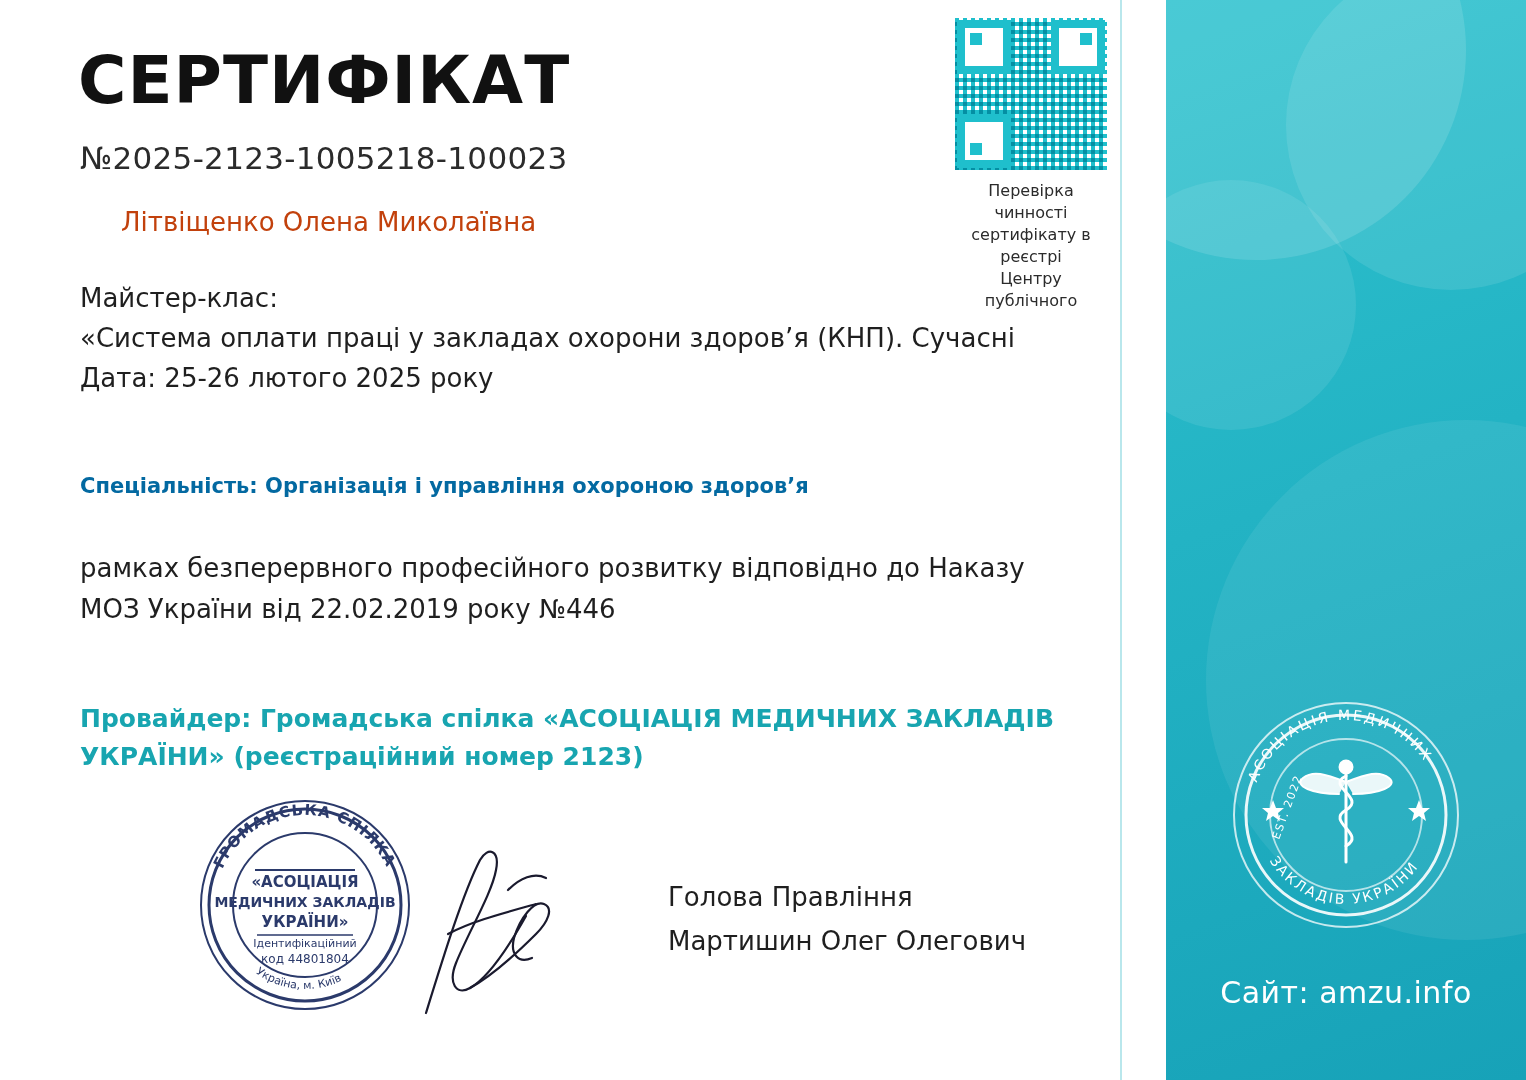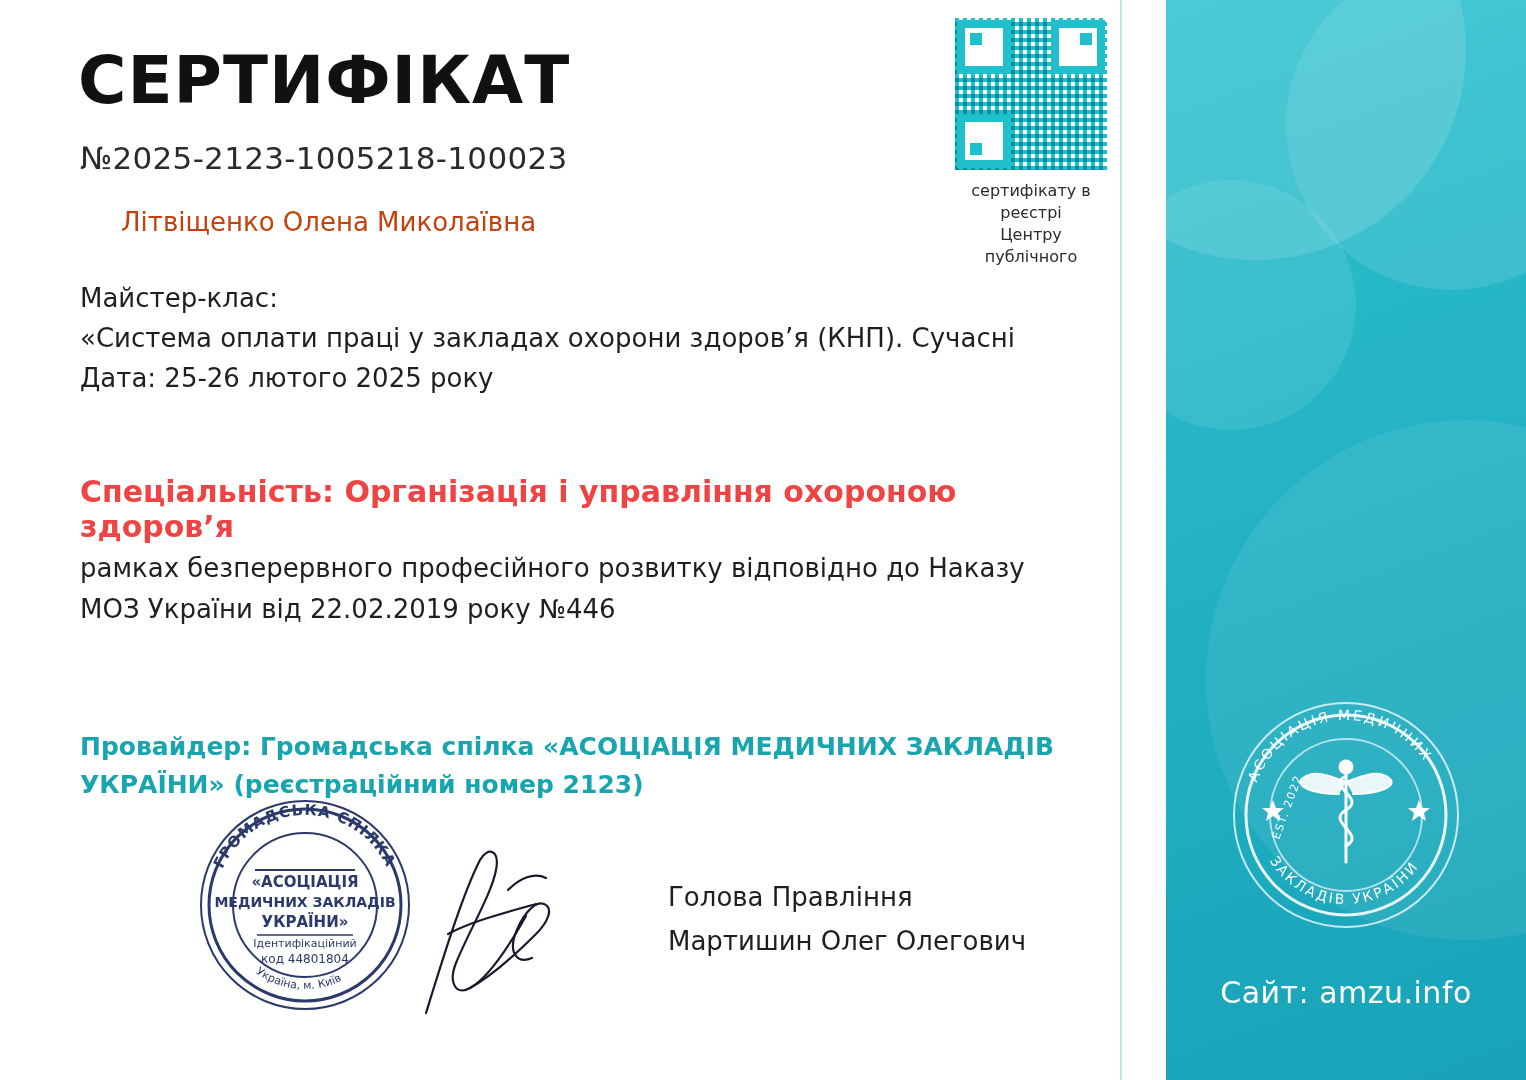--- a/index.html
+++ b/index.html
@@ -72,43 +72,42 @@
     width: 990px;
     font-size: 26px;
     line-height: 40px;
     color: #1f1f1f;
   }
   .speciality {
     position: absolute;
     left: 80px;
     top: 474px;
     width: 1000px;
-    font-size: 30px;
+    font-size: 21px;
     font-weight: bold;
-    color: #ef4444;
+    color: #0369a1;
   }
   .points-text {
     position: absolute;
     left: 80px;
     top: 548px;
     width: 1010px;
     font-size: 26px;
     line-height: 41px;
     color: #1f1f1f;
   }
   .provider {
     position: absolute;
     left: 80px;
     top: 700px;
     width: 1020px;
     font-size: 25px;
     font-weight: bold;
     line-height: 38px;
     color: #18a5b0;
-    margin-top: 28px;
   }
 
   
   .qr-wrap {
     position: absolute;
     left: 955px;
     top: 18px;
     width: 152px;
     text-align: center;
   }
@@ -255,20 +254,21 @@
     <div class="provider">Провайдер: Громадська спілка «АСОЦІАЦІЯ МЕДИЧНИХ ЗАКЛАДІВ УКРАЇНИ» (реєстраційний номер 2123)</div>
 
     <div class="qr-wrap">
       <div class="qr-code">
         <span class="qr-inner-tl"></span>
         <span class="qr-inner-tr"></span>
         <span class="qr-bl-eye"></span>
         <span class="qr-inner-bl"></span>
       </div>
       <div class="qr-caption">
+        <div>Перевірка чинності</div>
         <div>сертифікату в реєстрі</div>
         <div>Центру публічного</div>
       </div>
     </div>
 
     <div class="stamp">
       <svg viewBox="0 0 220 220" width="220" height="220" aria-hidden="true">
         <defs>
           <path id="arcTop" d="M 20,110 A 90,90 0 0 1 200,110"></path>
           <path id="arcBottom" d="M 26,110 A 84,84 0 0 0 194,110"></path>

